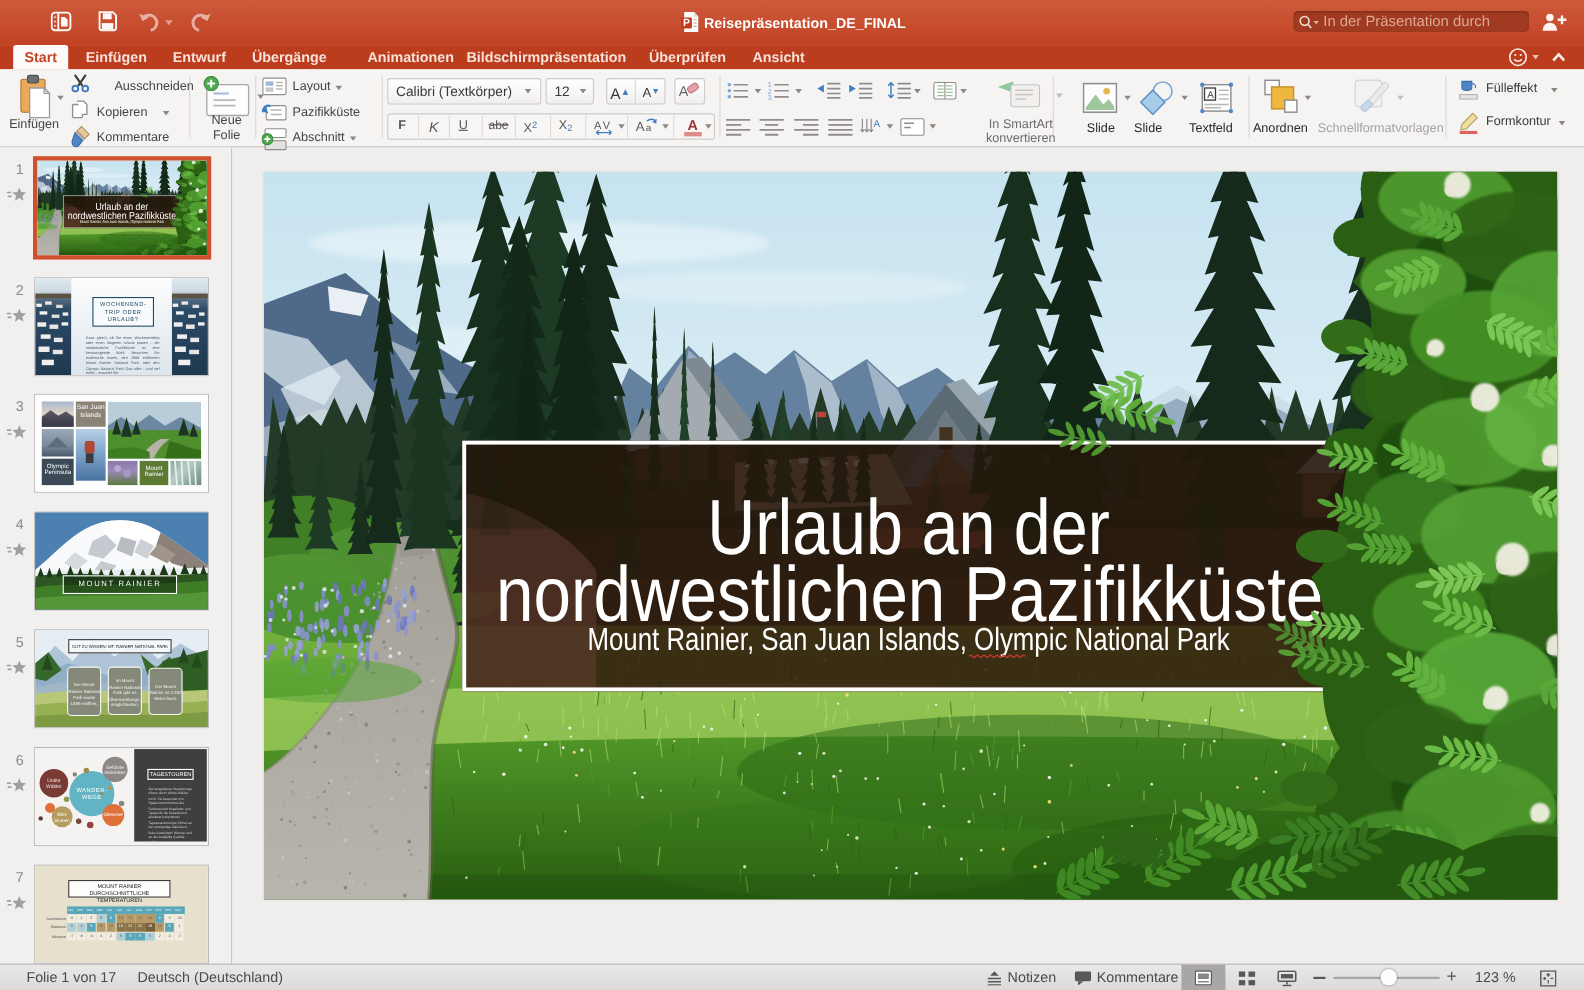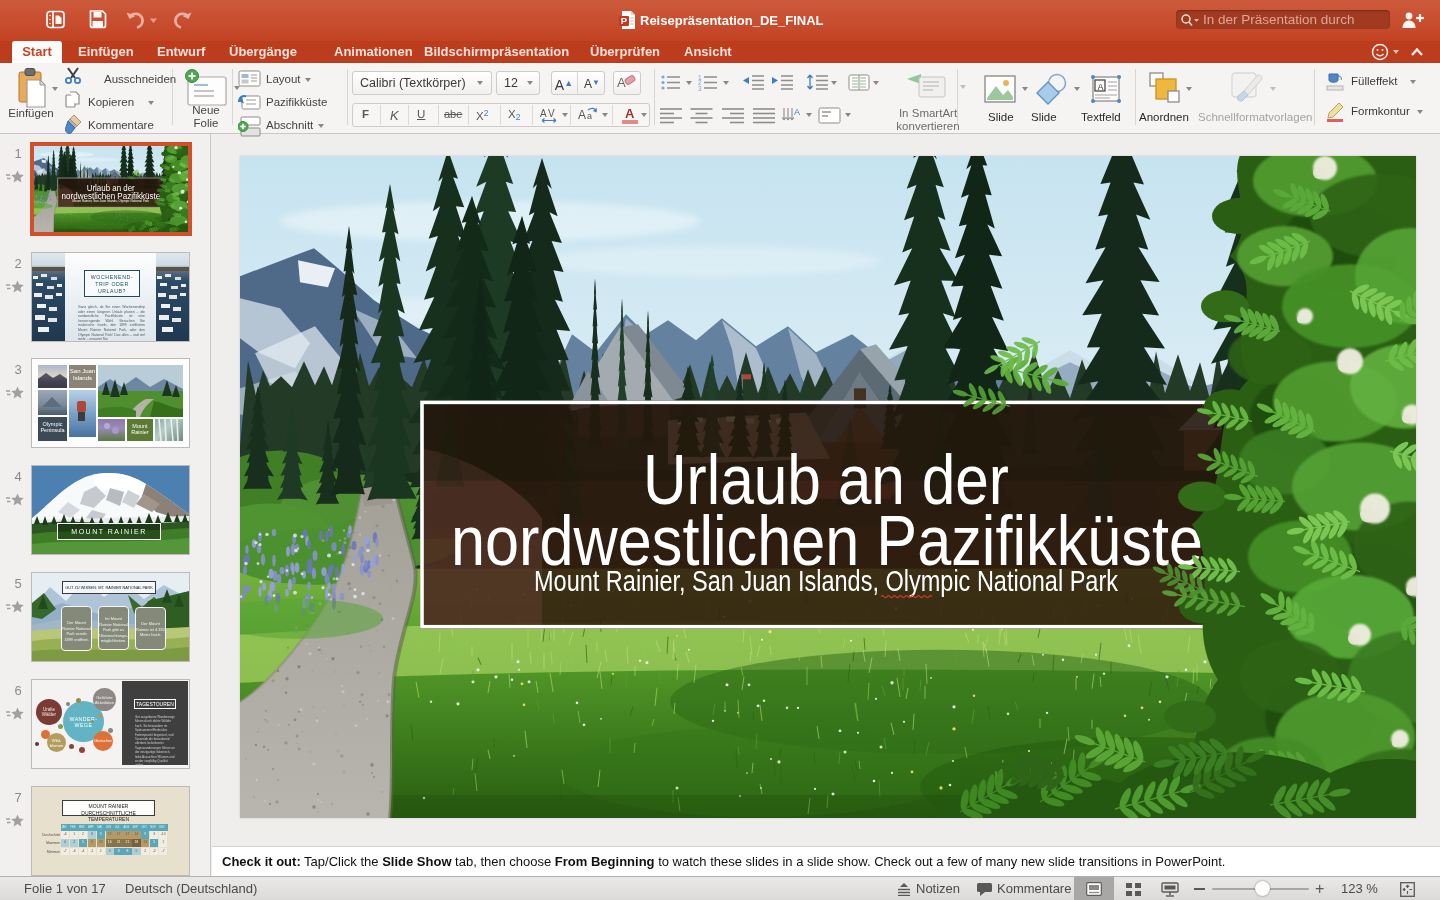--- a/index.html
+++ b/index.html
@@ -1888,23 +1888,20 @@
           <div style="position:absolute;left:109.1px;top:60.6px;width:8.4px;height:7.8px;background:#f2ede0;color:#5a5a58;font-size:3.4px;text-align:center;line-height:7.8px">2</div>
           <div style="position:absolute;left:118.0px;top:60.6px;width:8.4px;height:7.8px;background:#f2ede0;color:#5a5a58;font-size:3.4px;text-align:center;line-height:7.8px">-2</div>
           <div style="position:absolute;left:126.9px;top:60.6px;width:8.4px;height:7.8px;background:#f2ede0;color:#5a5a58;font-size:3.4px;text-align:center;line-height:7.8px">-7</div>
         </div>
       </div>
     </div>
     <div class="abs" style="left:240px;top:156px;width:1176px;height:662px;box-shadow:0 0 2px rgba(0,0,0,0.18)">
 <svg width="1176" height="662" viewBox="0 0 1176 661" preserveAspectRatio="none">
         <use href="#photo"></use>
       </svg></div>
-    <div id="notes" class="abs">
-      <div><b>Check it out:</b> Tap/Click the <b>Slide Show</b> tab, then choose <b>From Beginning</b> to watch these slides in a slide show. Check out a few of many new slide transitions in PowerPoint.</div>
-    </div>
     <div id="statusbar" class="abs">
       <div class="sb" style="left:24px">Folie 1 von 17</div>
       <div class="sb" style="left:125px">Deutsch (Deutschland)</div>
       <svg class="sb" style="left:897px;top:6px" width="14" height="13" viewBox="0 0 14 13">
 <path d="M7,0 L11,4 L3,4 Z" fill="#5a5856"></path>
         <line x1="1" y1="6.5" x2="13" y2="6.5" stroke="#5a5856" stroke-width="1.4"></line>
         <line x1="1" y1="9.5" x2="13" y2="9.5" stroke="#5a5856" stroke-width="1.4"></line>
         <line x1="1" y1="12.5" x2="13" y2="12.5" stroke="#5a5856" stroke-width="1.4"></line>
 </svg>
       <div class="sb" style="left:916px">Notizen</div>

